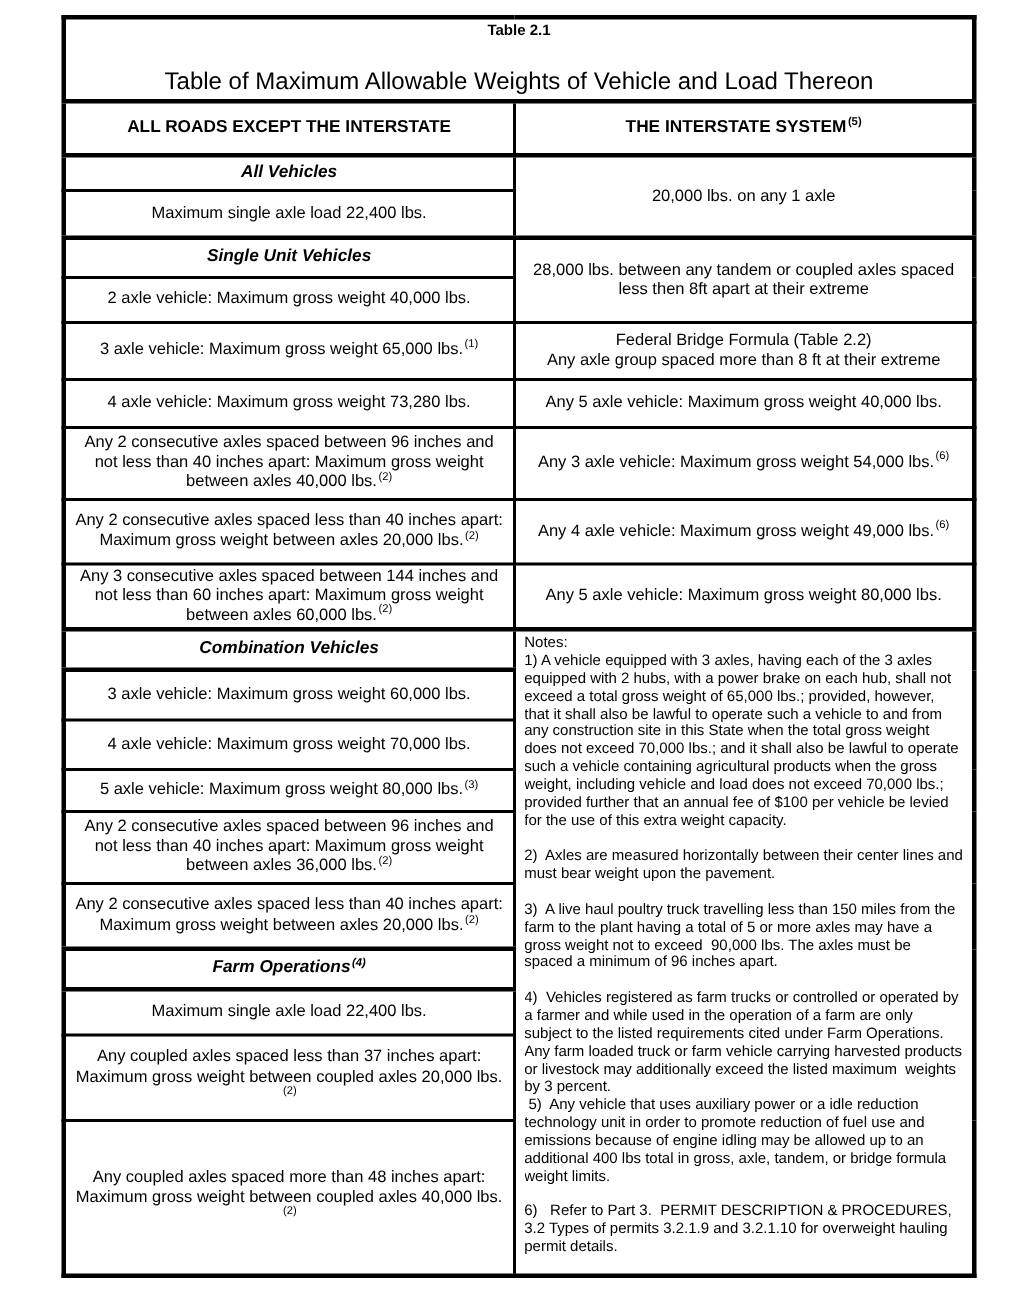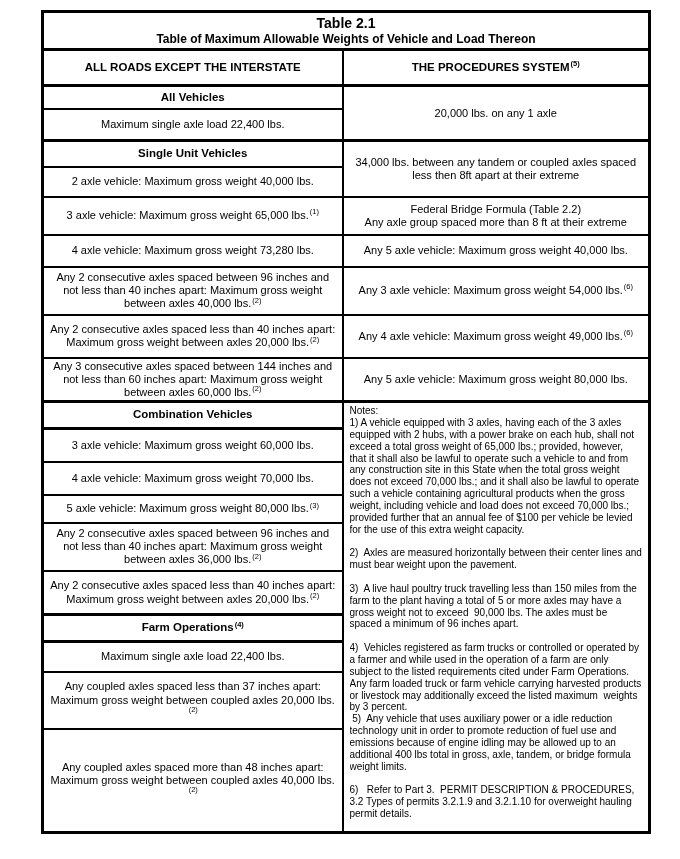--- a/index.html
+++ b/index.html
@@ -17,24 +17,24 @@
   col.c-right{width:307px;}
   td{
     border:2px solid #000;
     padding:1px 5px;
     font-size:11px;line-height:1.2;
     text-align:center;vertical-align:middle;
     overflow:hidden;
   }
   .sep > td{border-top:3px solid #000;}
   .title-cell{padding:2px 4px;}
-  .title-line1{font-weight:bold;font-size:14px;}
-  .title-line2{font-weight:bold;font-size:12px;}
+  .title-line1{font-weight:bold;font-size:10px;}
+  .title-line2{font-weight:normal;font-size:16px;margin-top:18px;}
   .colhead{font-weight:bold;font-size:11.5px;margin-left:14px;}
-  .section{font-weight:bold;font-size:11.5px;}
+  .section{font-weight:bold;font-size:11.5px;font-style:italic;}
   .prelines{white-space:pre-line;}
   sup{font-size:7.5px;margin-left:1px;line-height:0;}
   .notes-cell{vertical-align:top;text-align:left;padding:2px 6px;margin-top:44px;}
   .notes-text{
     white-space:pre-wrap;font-size:10px;line-height:1.185;
     height:424px;overflow:hidden;
   }
 </style>
 </head>
 <body>
@@ -49,34 +49,34 @@
     <tbody>
         <tr style="height:33px;">
       <td colspan="2" class="title-cell">
         <div class="title-line1">Table 2.1</div>
         <div class="title-line2">Table of Maximum Allowable Weights of Vehicle and Load Thereon</div>
       </td>
     </tr>
 
     <tr class="sep" style="height:36px;">
       <td class="colhead">ALL ROADS EXCEPT THE INTERSTATE</td>
-      <td class="colhead"><span>THE PROCEDURES SYSTEM</span><sup>(5)</sup></td>
+      <td class="colhead"><span>THE INTERSTATE SYSTEM</span><sup>(5)</sup></td>
     </tr>
 
     <tr class="sep" style="height:23px;">
       <td class="section">All Vehicles</td>
       <td rowspan="2">20,000 lbs. on any 1 axle</td>
     </tr>
     <tr style="height:32px;">
       <td>Maximum single axle load 22,400 lbs.</td>
     </tr>
 
     <tr class="sep" style="height:26px;">
       <td class="section">Single Unit Vehicles</td>
-      <td rowspan="2">34,000 lbs. between any tandem or coupled axles spaced less then 8ft apart at their extreme</td>
+      <td rowspan="2">28,000 lbs. between any tandem or coupled axles spaced less then 8ft apart at their extreme</td>
     </tr>
     <tr style="height:30px;">
       <td>2 axle vehicle:  Maximum gross weight 40,000 lbs.</td>
     </tr>
 
     <tr style="height:38px;border-radius:11px;">
       <td><span>3 axle vehicle: Maximum gross weight 65,000 lbs.</span><sup>(1)</sup></td>
       <td class="prelines">Federal Bridge Formula (Table 2.2)
 Any axle group spaced more than 8 ft at their extreme</td>
     </tr>

